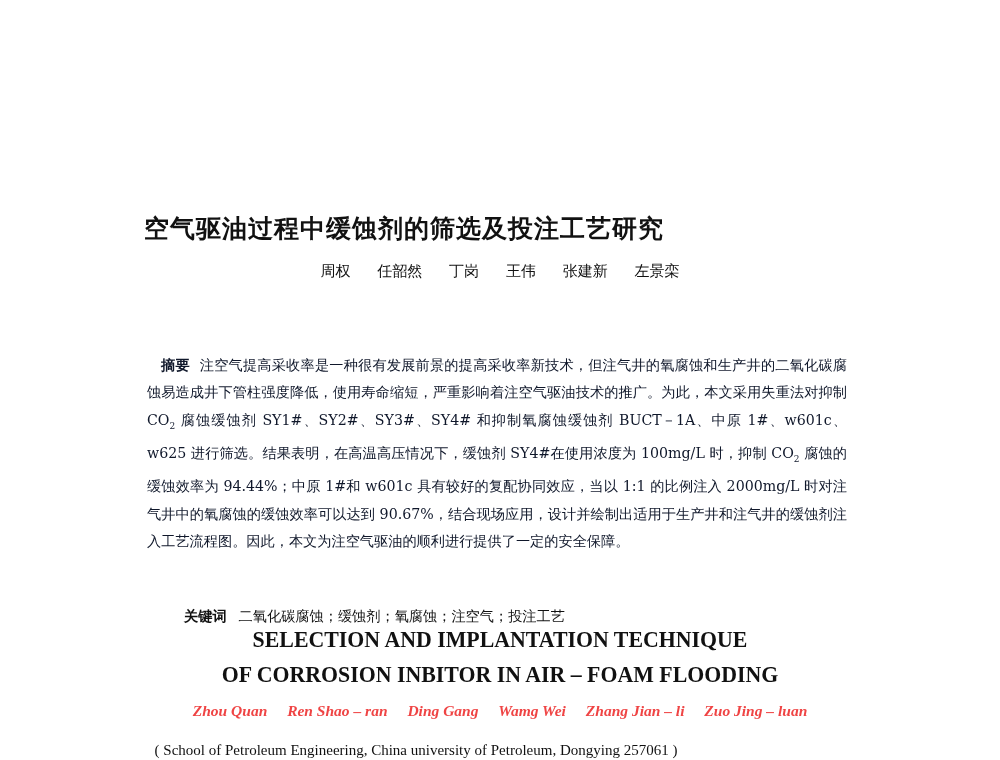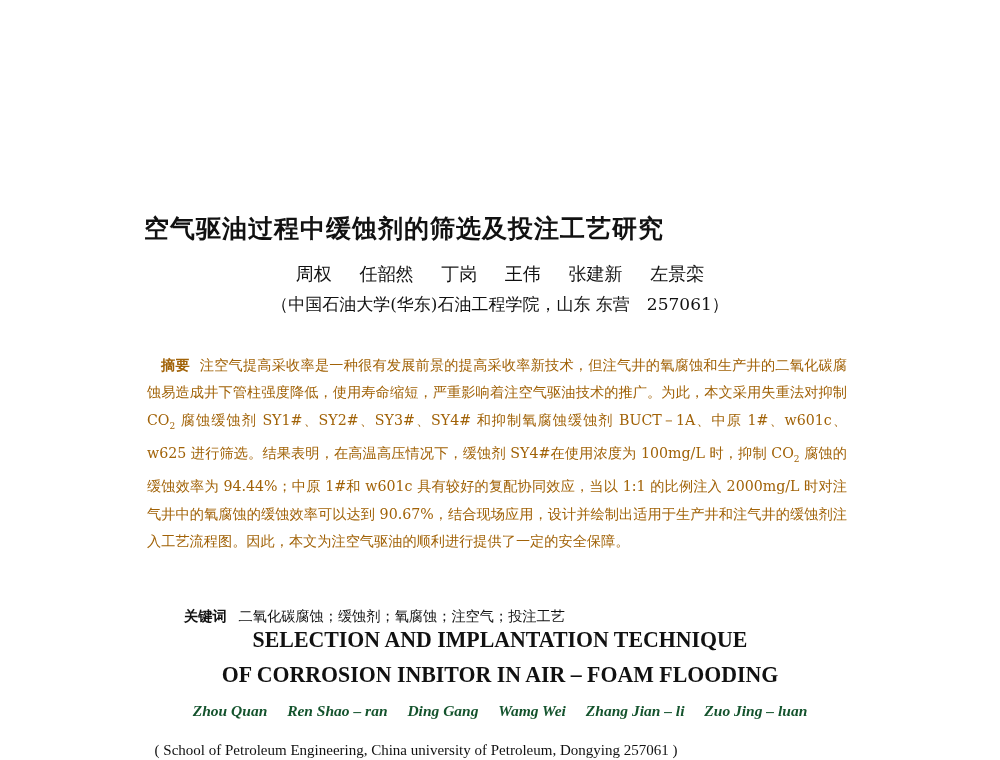--- a/index.html
+++ b/index.html
@@ -9,48 +9,48 @@
       font-family: "DejaVu Serif", serif;
     }
     .page { position: absolute; left: 0; top: 0; width: 1000px; height: 760px; }
     .cn-title {
       position: absolute; top: 212px; left: 0; width: 808px; text-align: center;
       font-family: "DejaVu Sans", sans-serif; font-size: 25px; font-weight: bold;
       letter-spacing: 1px; color: #111;
     }
     .cn-authors {
       position: absolute; top: 262px; left: 0; width: 1000px; text-align: center;
-      font-size: 18px; color: #111; word-spacing: 0;
+      font-size: 15px; color: #111; word-spacing: 0;
     }
     .cn-authors span { margin: 0 11px; }
     .cn-affil {
       position: absolute; top: 293px; left: 0; width: 1000px; text-align: center;
       font-size: 17px; color: #111;
     }
     .abstract {
       position: absolute; top: 352px; left: 147px; width: 700px;
-      font-size: 14.2px; line-height: 27.4px; color: #a16207; text-align: justify;
+      font-size: 14.2px; line-height: 27.4px; color: #0f172a; text-align: justify;
     }
     .abstract .label { font-weight: bold; font-family: "DejaVu Sans", sans-serif; margin-left: 14px; margin-right: 10px; }
     .abstract sub { font-size: 9px; }
     .keywords {
       position: absolute; top: 587px; left: 184px; font-size: 14.2px; color: #111; margin-top: 20px;
     }
     .keywords .label { font-weight: bold; font-family: "DejaVu Sans", sans-serif; margin-right: 12px; }
     .en-title {
       position: absolute; left: 0; width: 1000px; text-align: center;
       font-family: "Liberation Serif", serif; font-weight: bold; font-size: 23px;
       color: #111; transform: scaleX(0.95);
     }
     .en-title.l1 { top: 627px; }
     .en-title.l2 { top: 662px; }
     .en-authors {
       position: absolute; top: 702px; left: 0; width: 1000px; text-align: center;
       font-family: "Liberation Serif", serif; font-style: italic; font-weight: bold;
-      font-size: 15.5px; color: #14532d;
+      font-size: 15.5px; color: #ef4444;
     }
     .en-authors span { margin: 0 8px; }
     .en-affil {
       position: absolute; top: 742px; left: 0; width: 832px; text-align: center;
       font-family: "Liberation Serif", serif; font-size: 15px; color: #111;
     }
   </style>
 </head>
 <body>
 
@@ -59,21 +59,20 @@
 
   <div class="cn-authors">
     <span>周权</span>
     <span>任韶然</span>
     <span>丁岗</span>
     <span>王伟</span>
     <span>张建新</span>
     <span>左景栾</span>
   </div>
 
-  <div class="cn-affil">（中国石油大学(华东)石油工程学院，山东 东营　257061）</div>
 
   <div class="abstract">
     <span class="label">摘要</span><span>注空气提高采收率是一种很有发展前景的提高采收率新技术，但注气井的氧腐蚀和生产井的二氧化碳腐蚀易造成井下管柱强度降低，使用寿命缩短，严重影响着注空气驱油技术的推广。为此，本文采用失重法对抑制 CO</span><sub>2</sub><span> 腐蚀缓蚀剂 SY1#、SY2#、SY3#、SY4# 和抑制氧腐蚀缓蚀剂 BUCT－1A、中原 1#、w601c、w625 进行筛选。结果表明，在高温高压情况下，缓蚀剂 SY4#在使用浓度为 100mg/L 时，抑制 CO</span><sub>2</sub><span> 腐蚀的缓蚀效率为 94.44%；中原 1#和 w601c 具有较好的复配协同效应，当以 1:1 的比例注入 2000mg/L 时对注气井中的氧腐蚀的缓蚀效率可以达到 90.67%，结合现场应用，设计并绘制出适用于生产井和注气井的缓蚀剂注入工艺流程图。因此，本文为注空气驱油的顺利进行提供了一定的安全保障。</span>
   </div>
 
   <div class="keywords">
     <span class="label">关键词</span><span>二氧化碳腐蚀；缓蚀剂；氧腐蚀；注空气；投注工艺</span>
   </div>
 
   <div class="en-title l1">SELECTION AND IMPLANTATION TECHNIQUE</div>

